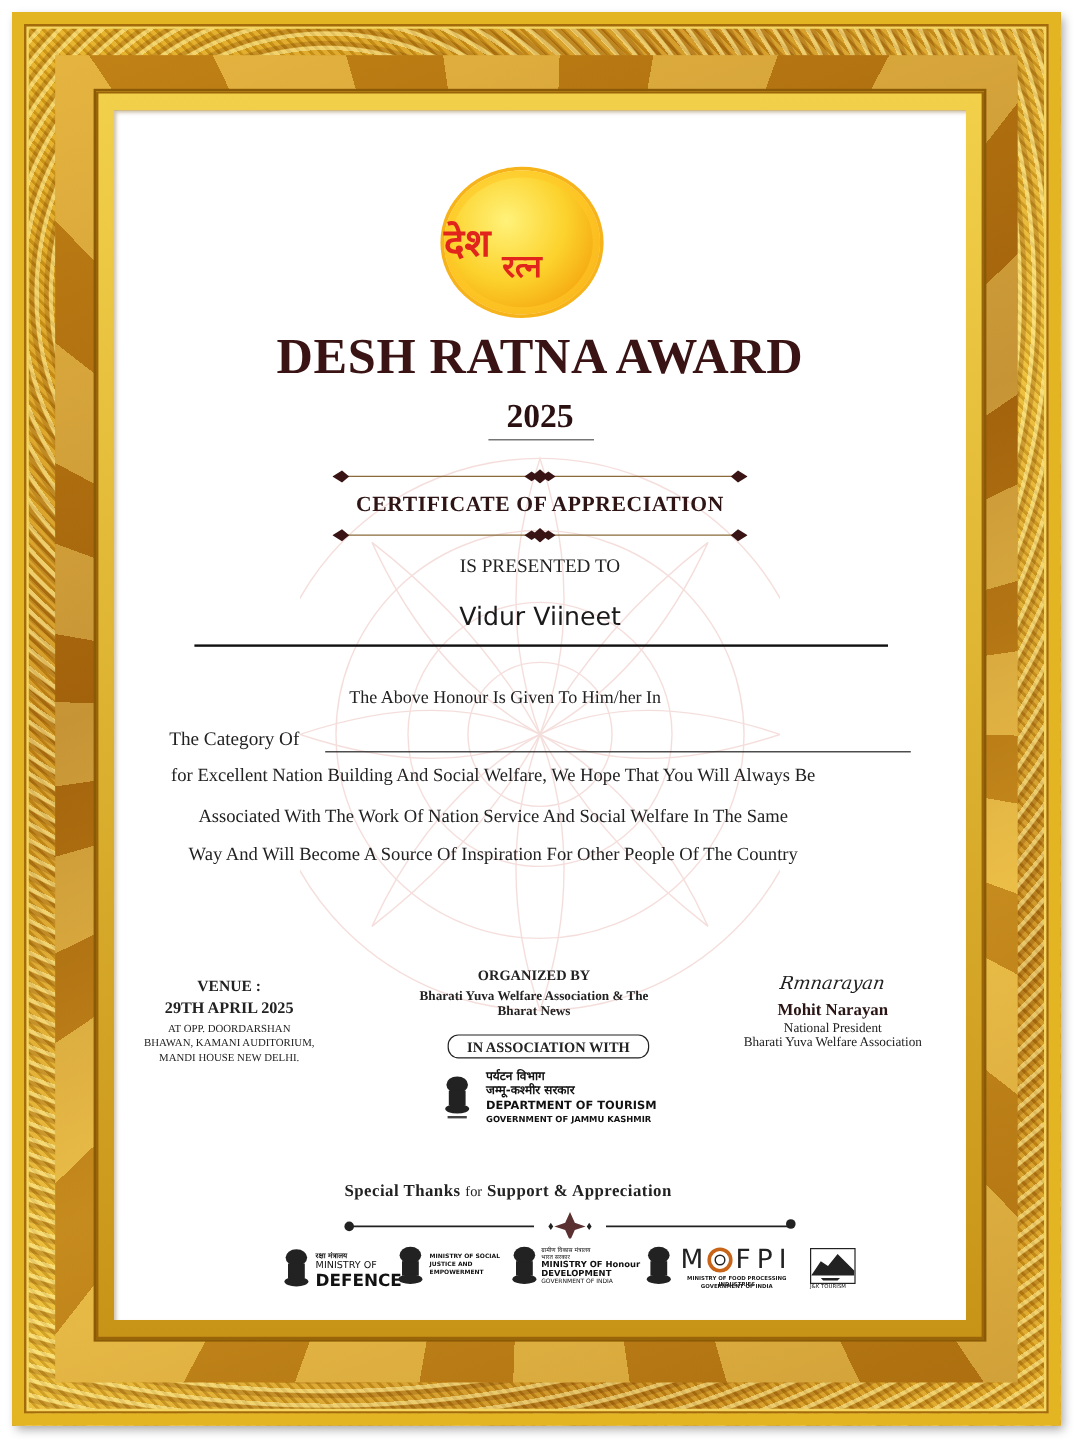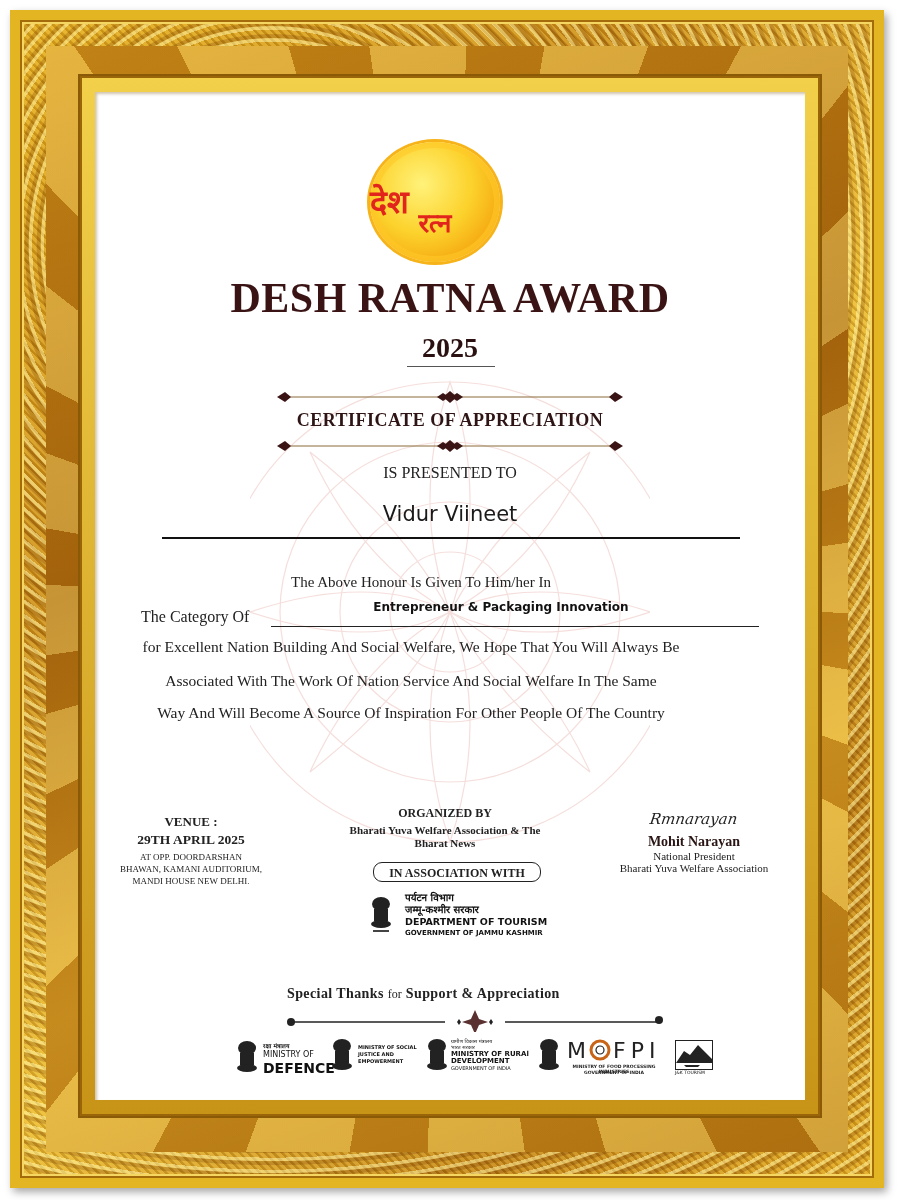--- a/index.html
+++ b/index.html
@@ -235,21 +235,20 @@
       <path d="M166 6 L173 0 L180 6 L173 12Z" fill="#3a1414"></path>
       <path d="M174 6 L180 2 L186 6 L180 10Z" fill="#3a1414"></path>
     </svg>
 
     <div class="presented">IS PRESENTED TO</div>
     <div class="recipient">Vidur Viineet</div>
     <div class="recipient-line"></div>
 
     <div class="honour">The Above Honour Is Given To Him/her In</div>
     <div class="category-label">The Category Of</div>
-    <div class="category-value">Entrepreneur &amp; Packaging Innovation</div>
     <div class="category-line"></div>
 
     <div class="body-line" style="top:546px">for Excellent Nation Building And Social Welfare, We Hope That You Will Always Be</div>
     <div class="body-line" style="top:580px">Associated With The Work Of Nation Service And Social Welfare In The Same</div>
     <div class="body-line" style="top:612px">Way And Will Become A Source Of Inspiration For Other People Of The Country</div>
 
     <div class="venue-block">
       <div class="v1">VENUE :</div>
       <div class="v2">29TH APRIL 2025</div>
       <div class="v3">
@@ -330,21 +329,21 @@
       </div>
 
       <div class="min-item" style="left:190px;width:110px">
         <svg class="emblem" style="left:0;top:2px" viewBox="0 0 24 38">
           <ellipse cx="12" cy="8" rx="9" ry="7" fill="#222"></ellipse>
             <rect x="5" y="13" width="14" height="12" fill="#222"></rect>
             <ellipse cx="12" cy="28" rx="10" ry="4" fill="#222"></ellipse>
         </svg>
         <div class="min-text" style="left:26px;top:2px;font-size:5px">ग्रामीण विकास मंत्रालय</div>
         <div class="min-text" style="left:26px;top:8px;font-size:5px">भारत सरकार</div>
-        <div class="min-text" style="left:26px;top:14px;font-size:7px;font-weight:bold">MINISTRY OF RURAl</div>
+        <div class="min-text" style="left:26px;top:14px;font-size:7px;font-weight:bold">MINISTRY OF Honour</div>
         <div class="min-text" style="left:26px;top:21px;font-size:7px;font-weight:bold">DEVELOPMENT</div>
         <div class="min-text" style="left:26px;top:29px;font-size:5px">GOVERNMENT OF INDIA</div>
       </div>
 
       <div class="min-item" style="left:302px;width:130px">
         <svg class="emblem" style="left:0;top:2px" viewBox="0 0 24 38">
           <ellipse cx="12" cy="8" rx="9" ry="7" fill="#222"></ellipse>
             <rect x="5" y="13" width="14" height="12" fill="#222"></rect>
             <ellipse cx="12" cy="28" rx="10" ry="4" fill="#222"></ellipse>
         </svg>

